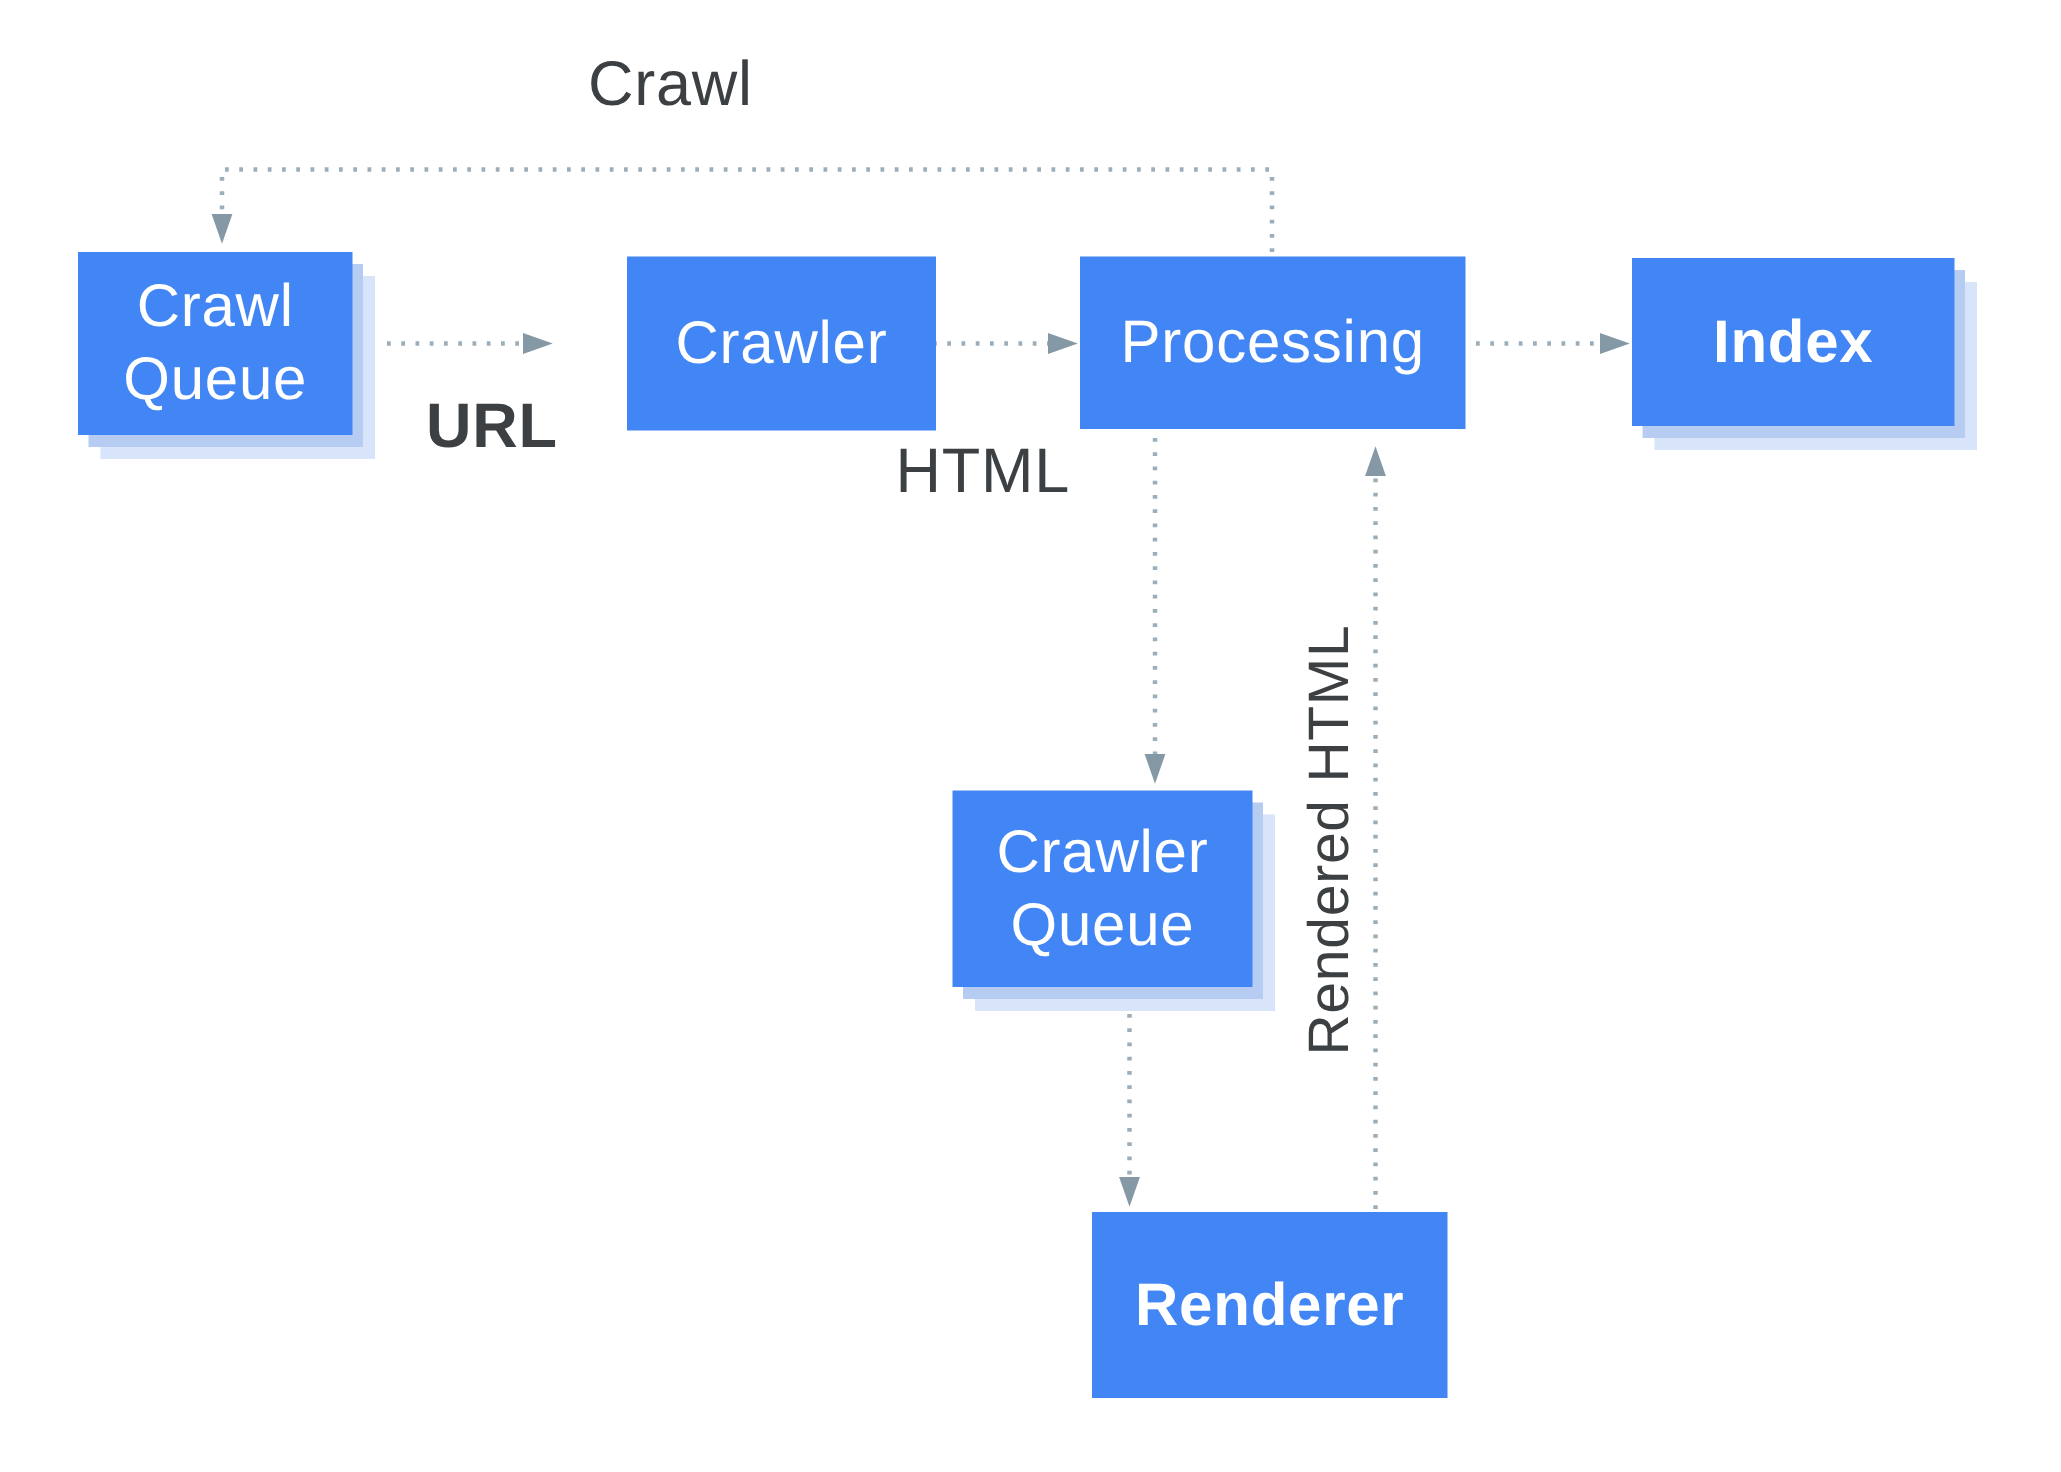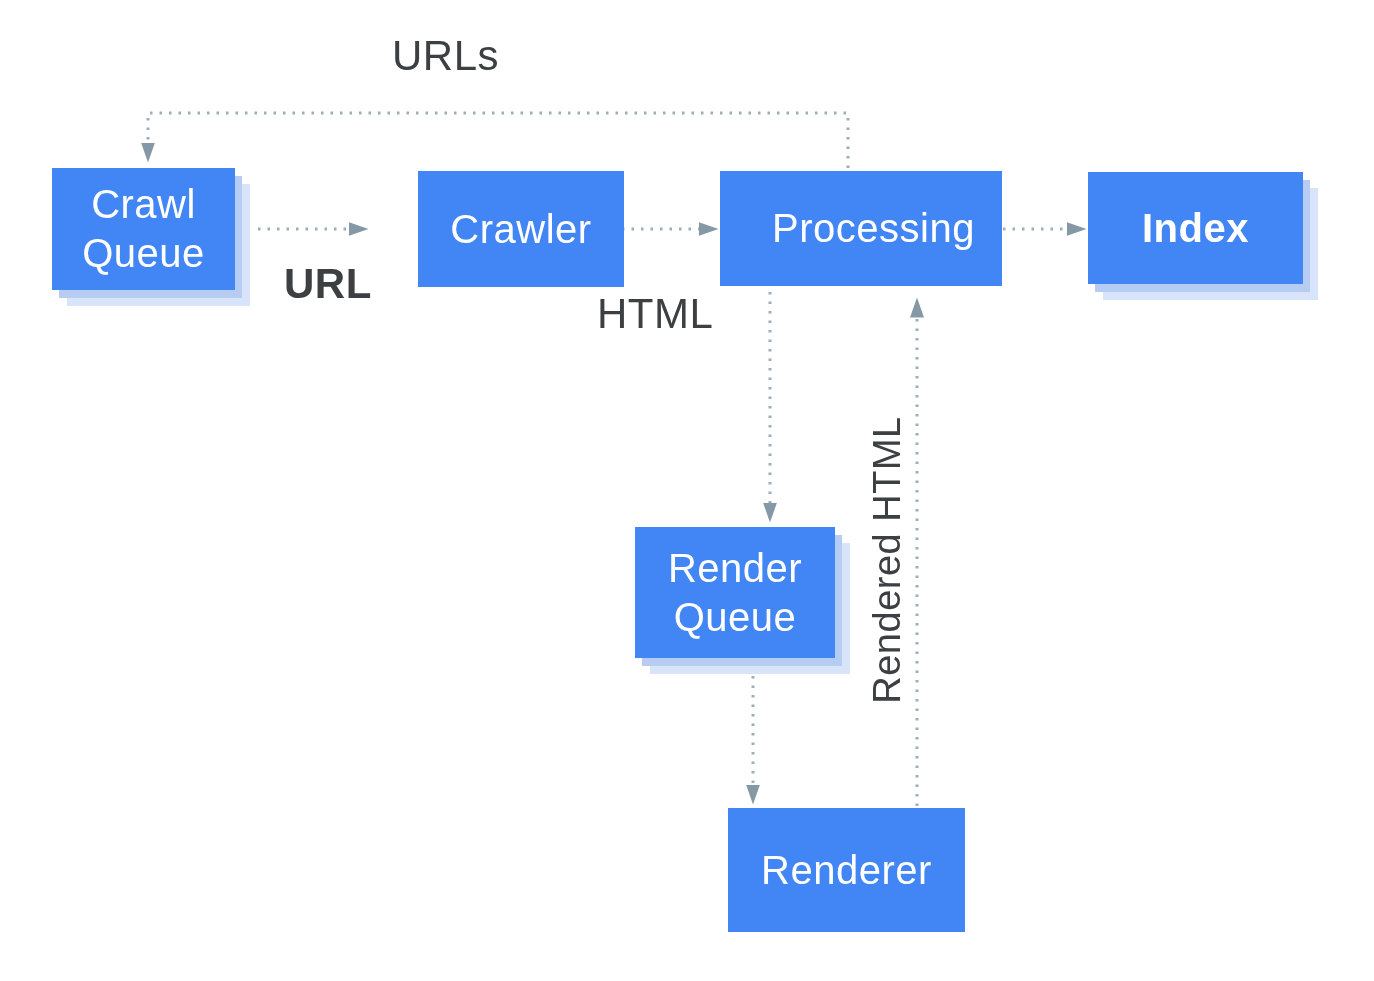--- a/index.html
+++ b/index.html
@@ -98,37 +98,37 @@
   </svg>
 
   <div class="node shadowed" style="left:52px; top:168px; width:183px; height:122px;">
     <span>Crawl Queue</span>
   </div>
 
   <div class="node" style="left:372px; top:171px; width:206px; height:116px;margin-left:46px;">
     <span>Crawler</span>
   </div>
 
-  <div class="node" style="left:720px; top:171px; width:257px; height:115px;padding-left:25px;">
+  <div class="node" style="left:720px; top:171px; width:257px; height:115px;">
     <span>Processing</span>
   </div>
 
   <div class="node shadowed" style="left:1088px; top:172px; width:215px; height:112px;font-weight:bold;">
     <span>Index</span>
   </div>
 
   <div class="node shadowed" style="left:635px; top:527px; width:200px; height:131px;">
-    <span>Render Queue</span>
+    <span>Crawler Queue</span>
   </div>
 
-  <div class="node" style="left:728px; top:808px; width:237px; height:124px;">
+  <div class="node" style="left:728px; top:808px; width:237px; height:124px;font-weight:bold;">
     <span>Renderer</span>
   </div>
 
-  <div class="edge-label" style="left:392px; top:32px;">URLs</div>
+  <div class="edge-label" style="left:392px; top:32px;">Crawl</div>
 
   <div class="edge-label" style="left:284px; top:260px;font-weight:bold;">URL</div>
 
   <div class="edge-label" style="left:597px; top:262px;margin-top:28px;">HTML</div>
 
   <div class="edge-label vertical" style="left:887px; top:560px;">Rendered HTML</div>
 
 </div>
 
 </body></html>

